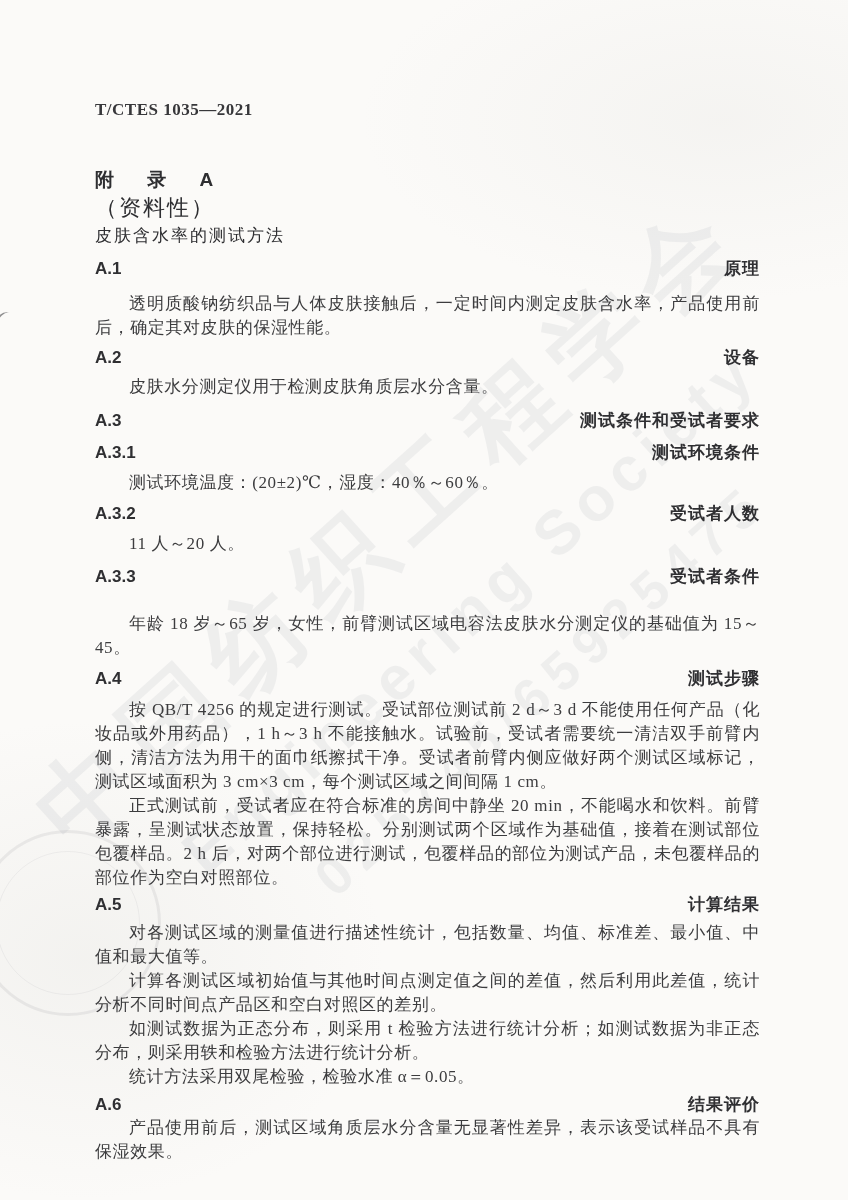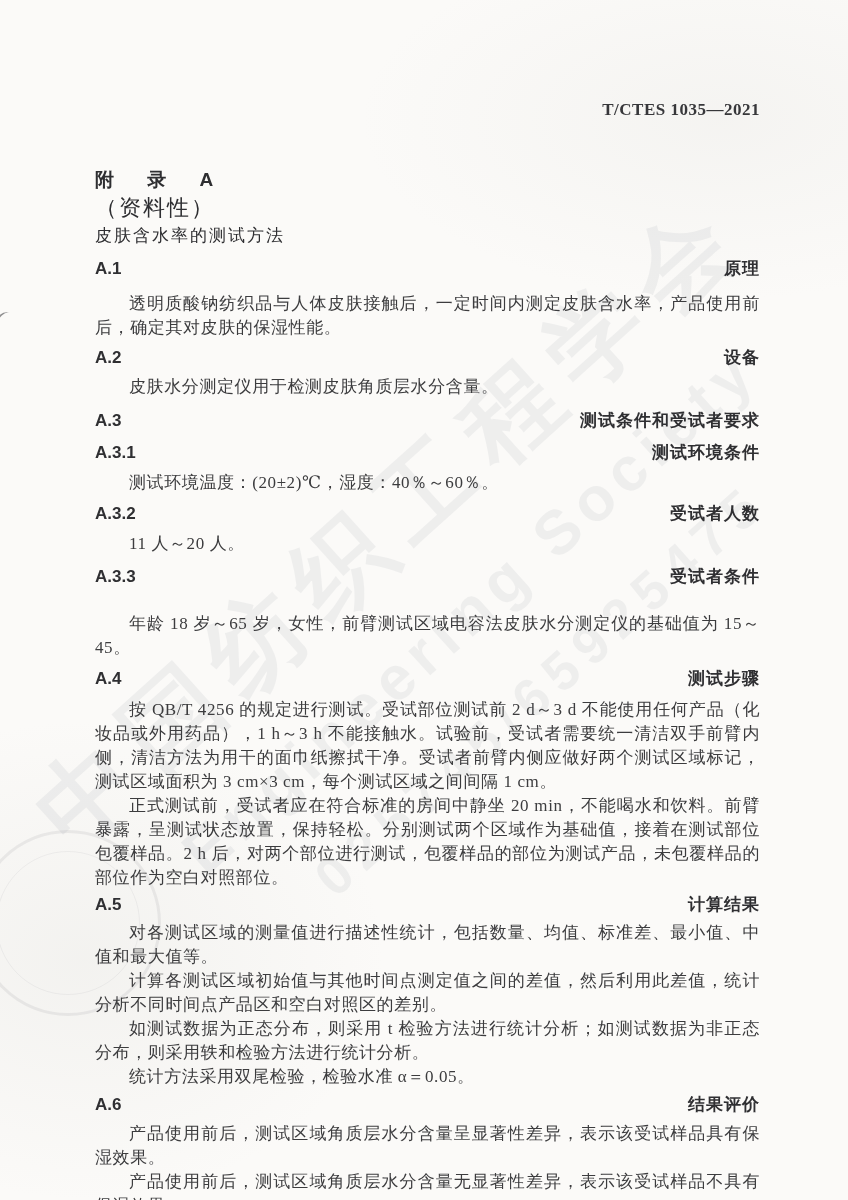--- a/index.html
+++ b/index.html
@@ -50,21 +50,21 @@
     border-radius:50%;
     transform:rotate(18deg);
   }
   
   .content {
     position:relative;
     padding:0 88px 0 95px;
   }
   .doc-header {
     margin-top:100px;
-    text-align:right;
+    text-align:left;
     font-size:17px; font-weight:bold;
     letter-spacing:.5px;
     color:#37373a;
     line-height:20px;
   }
   .title-block {
     margin-top:46px;
     font-family:"Liberation Sans","DejaVu Sans",sans-serif;
     color:#2e2e31;
   }
@@ -163,17 +163,16 @@
     </div>
     <p class="para" style="margin-top:5px">对各测试区域的测量值进行描述性统计，包括数量、均值、标准差、最小值、中值和最大值等。</p>
     <p class="para" style="margin-top:0">计算各测试区域初始值与其他时间点测定值之间的差值，然后利用此差值，统计分析不同时间点产品区和空白对照区的差别。</p>
     <p class="para" style="margin-top:0">如测试数据为正态分布，则采用 t 检验方法进行统计分析；如测试数据为非正态分布，则采用轶和检验方法进行统计分析。</p>
     <p class="para" style="margin-top:0">统计方法采用双尾检验，检验水准 α＝0.05。</p>
 
     <div class="sec-heading" style="margin-top:5px">
       <span class="sec-id">A.6</span>
       <span class="sec-tt">结果评价</span>
     </div>
-    <p class="para" style="margin-top:6px">产品使用前后，测试区域角质层水分含量呈显著性差异，表示该受试样品具有保湿效果。</p>
     <p class="para" style="margin-top:0">产品使用前后，测试区域角质层水分含量无显著性差异，表示该受试样品不具有保湿效果。</p>
 
   </div>
 </div>
 
 </body></html>

